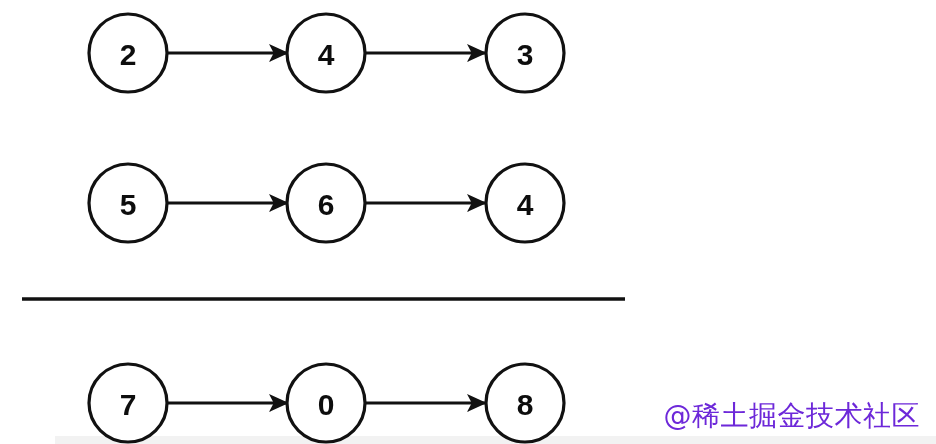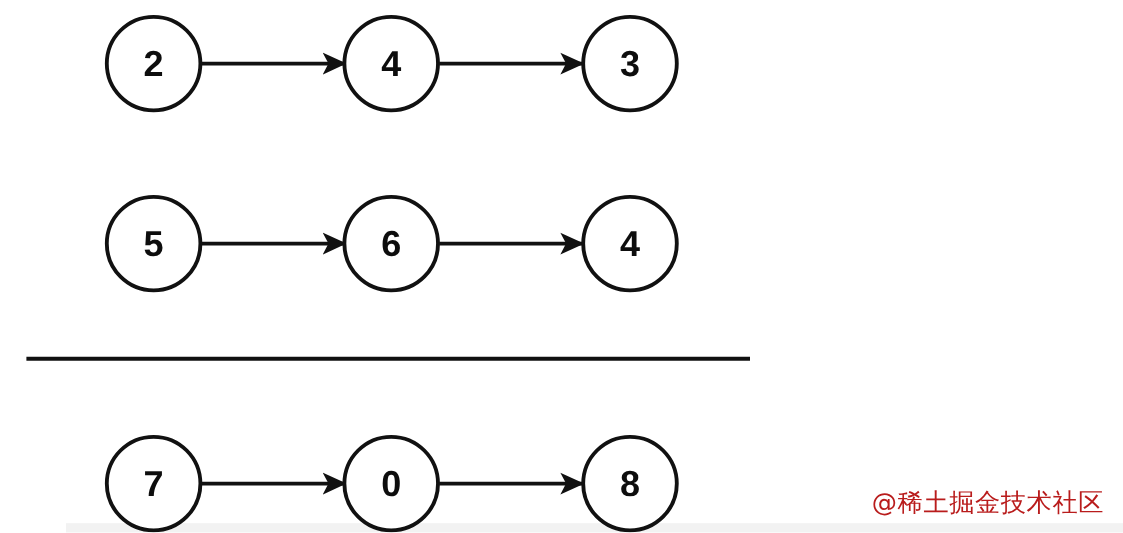--- a/index.html
+++ b/index.html
@@ -52,23 +52,23 @@
     stroke: #111111;
     stroke-width: 3.4;
   }
   .bottom-band {
     fill: #f2f2f2;
   }
   .watermark-text {
     position: absolute;
     right: 16px;
     bottom: 14px;
-    color: #b91c1c;
+    color: #6d28d9;
     font-family: "DejaVu Sans", "Liberation Sans", sans-serif;
-    font-size: 21px;
+    font-size: 28px;
     line-height: 1;
     letter-spacing: 0.5px;
     white-space: nowrap;
     user-select: none;
   }
 </style>
 </head>
 <body>
 
 <div id="canvas">

